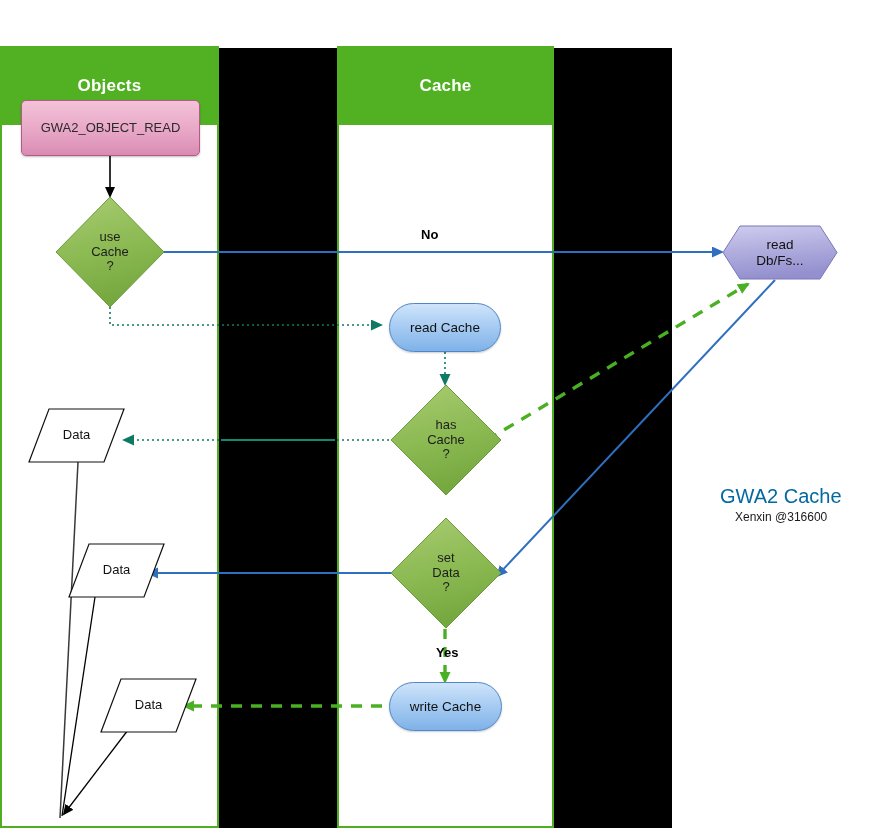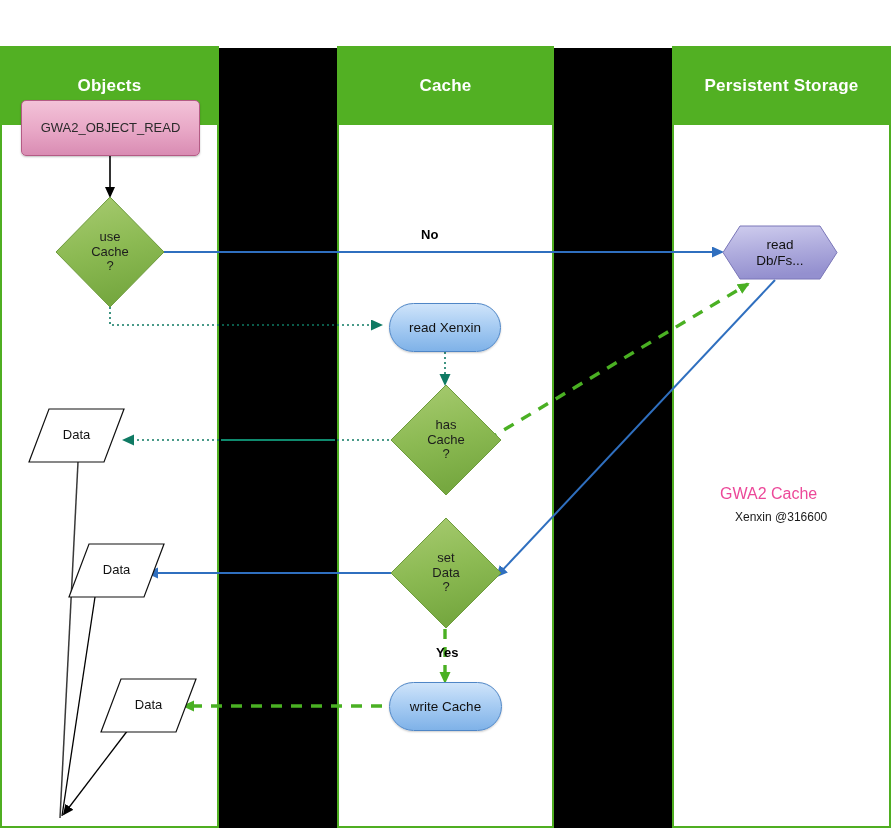--- a/index.html
+++ b/index.html
@@ -114,22 +114,22 @@
   
   .edge-label {
     position: absolute;
     font-size: 13px;
     font-weight: bold;
     color: #000000;
     padding-left: 36px;
   }
   .title-main {
     position: absolute;
-    font-size: 16px;
-    color: #ec4899;
+    font-size: 20px;
+    color: #0369a1;
     white-space: nowrap;
   }
   .title-sub {
     position: absolute;
     font-size: 12px;
     color: #1a1a1a;
     white-space: nowrap;
   }
 </style>
 </head>
@@ -146,25 +146,20 @@
   <div class="lane black" style="left:219px; width:118px;"></div>
 
   <div class="lane white" style="left:337px; width:217px;">
     <div class="lane-header">
       <span>Cache</span>
     </div>
   </div>
 
   <div class="lane black" style="left:554px; width:118px;"></div>
 
-  <div class="lane white" style="left:672px; width:219px;">
-    <div class="lane-header">
-      <span>Persistent Storage</span>
-    </div>
-  </div>
 
   <svg id="wires" viewBox="0 0 891 828" width="891" height="828" xmlns="http://www.w3.org/2000/svg">
     <defs>
       <marker id="ar-black" markerWidth="12" markerHeight="12" refX="9" refY="5" orient="auto" markerUnits="userSpaceOnUse">
         <path d="M0,0 L11,5 L0,10 z" fill="#000000"></path>
       </marker>
       <marker id="ar-blue" markerWidth="14" markerHeight="14" refX="10" refY="5.5" orient="auto" markerUnits="userSpaceOnUse">
         <path d="M0,0 L12,5.5 L0,11 z" fill="#2f6fbf"></path>
       </marker>
       <marker id="ar-teal" markerWidth="14" markerHeight="14" refX="10" refY="5.5" orient="auto" markerUnits="userSpaceOnUse">
@@ -230,21 +225,21 @@
         </linearGradient>
       </defs>
       <polygon points="55,1 109,56 55,111 1,56" fill="url(#gdec1)" stroke="#6d9b3c" stroke-width="1"></polygon>
     </svg>
     <span class="dlabel">use
 Cache
 ?</span>
   </div>
 
   <div class="node node-process" style="left:389px; top:303px; width:112px; height:49px;">
-    <span>read Xenxin</span>
+    <span>read Cache</span>
   </div>
 
   <div class="node node-decision" style="left:390px; top:384px; width:112px; height:112px;">
     <svg class="dshape" viewBox="0 0 112 112" preserveAspectRatio="none">
       <defs>
         <linearGradient id="gdec2" x1="0" y1="0" x2="0.25" y2="1">
           <stop offset="0%" stop-color="#a9cc72"></stop>
           <stop offset="55%" stop-color="#8cba53"></stop>
           <stop offset="100%" stop-color="#76a840"></stop>
         </linearGradient>

